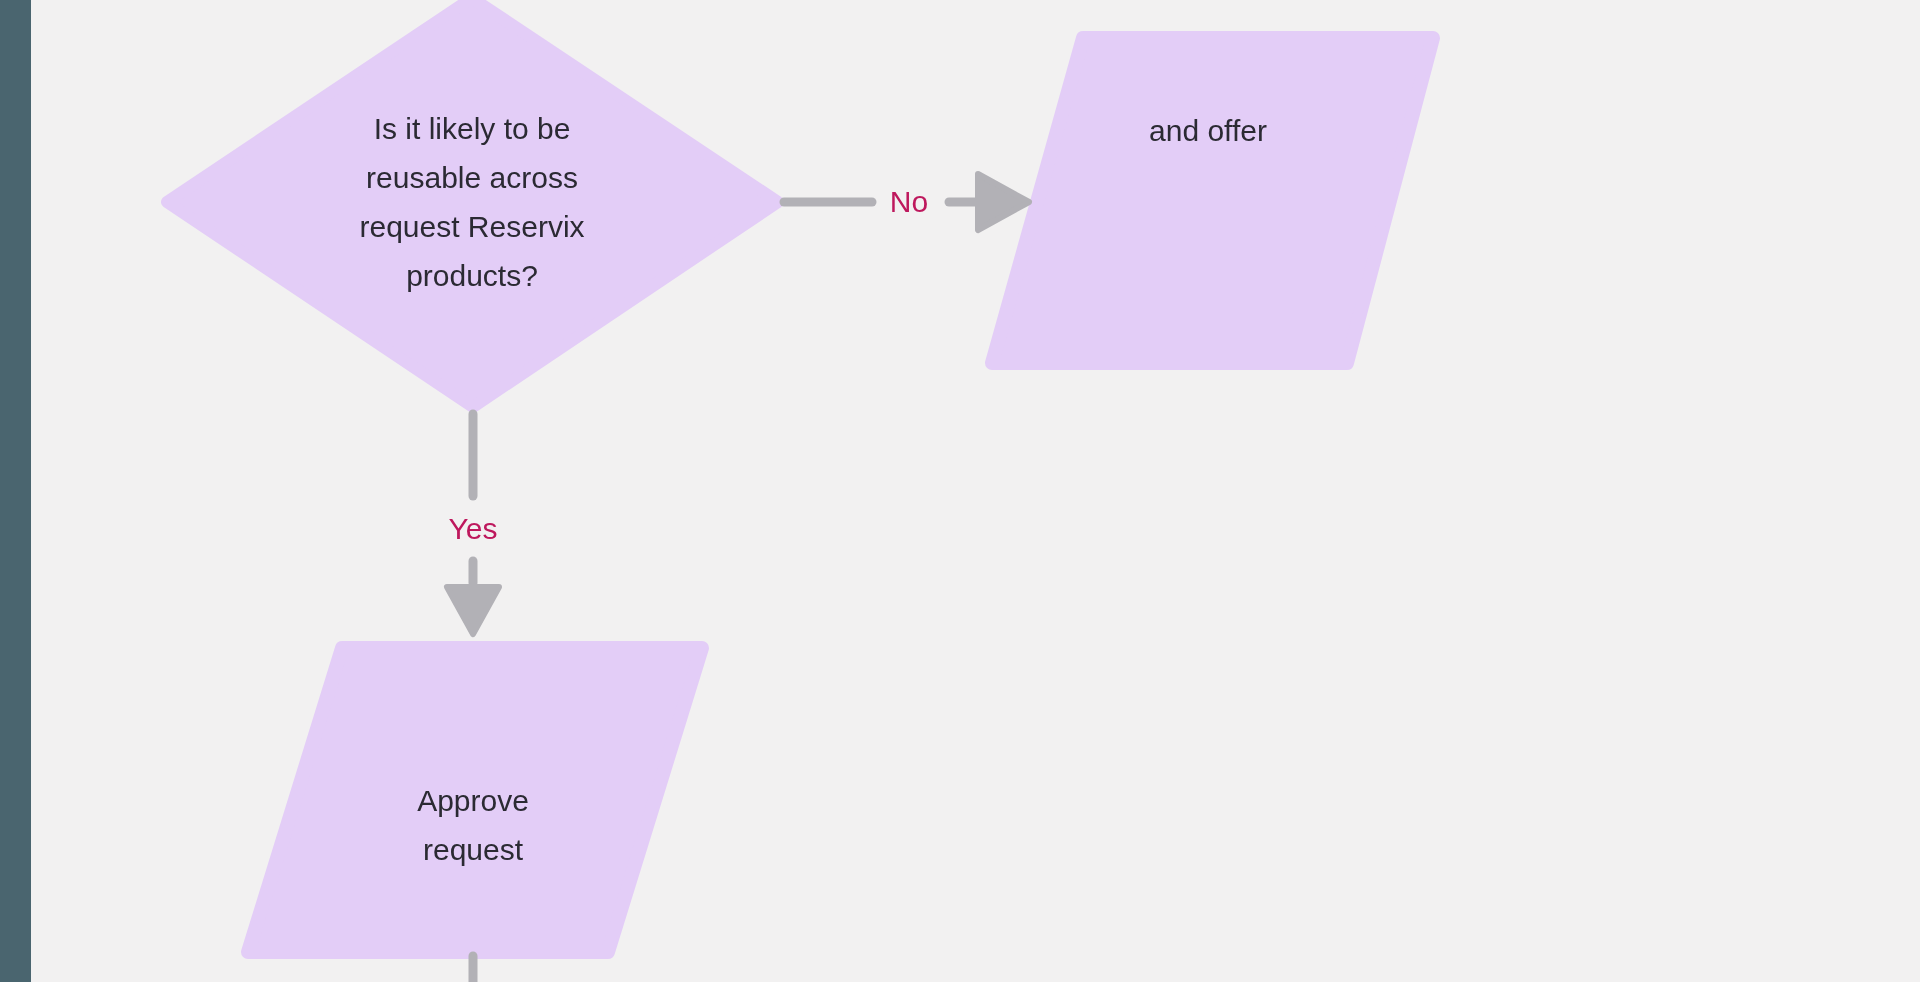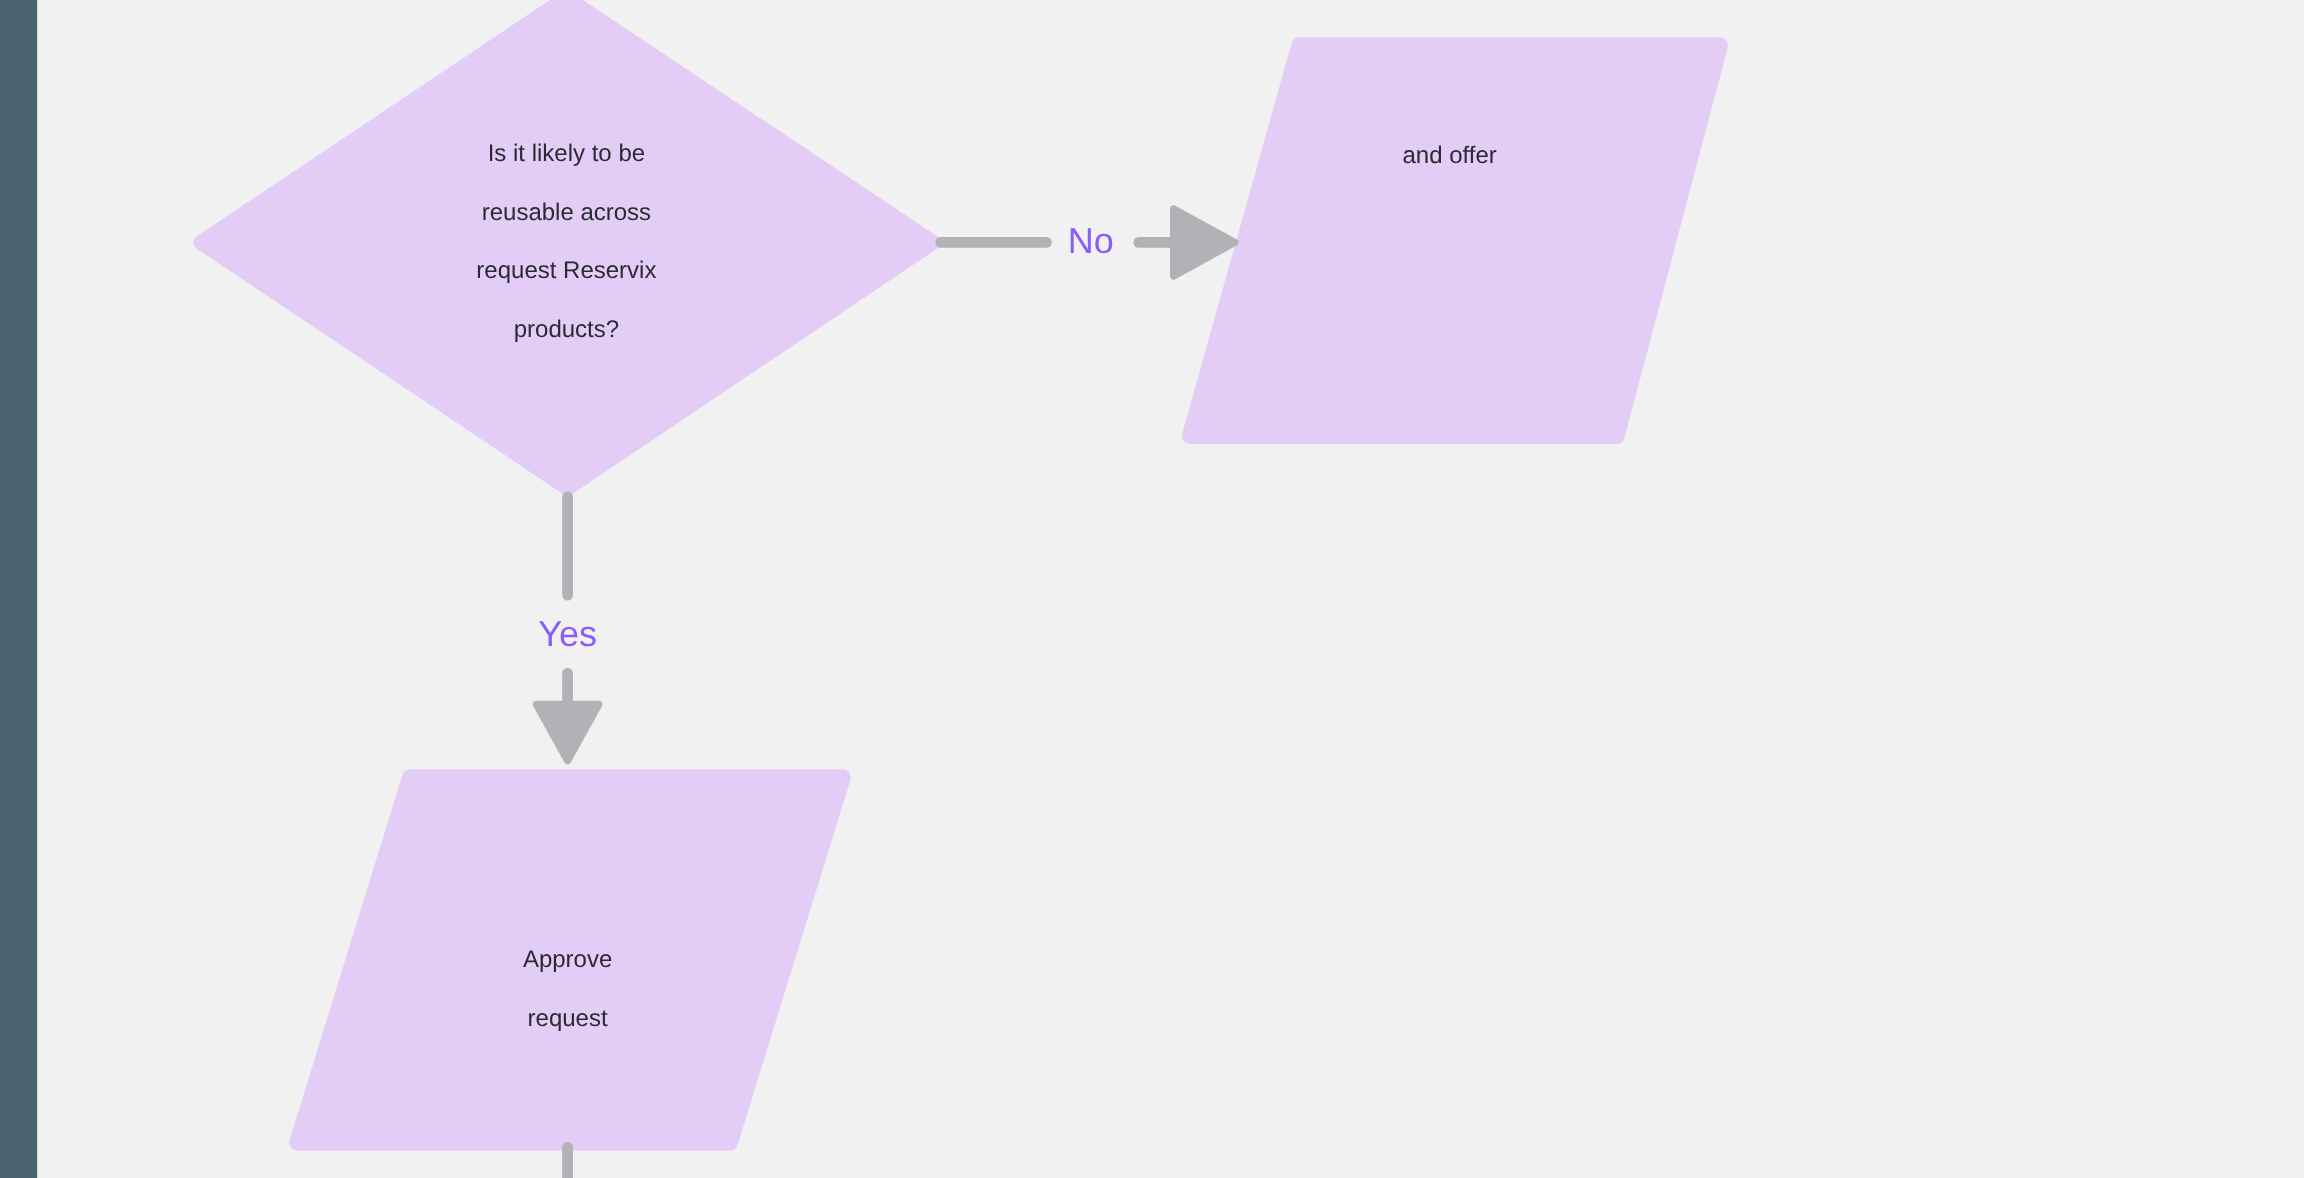--- a/index.html
+++ b/index.html
@@ -23,29 +23,29 @@
     width: 31px; height: 982px;
   }
   svg.diagram {
     position: absolute;
     left: 0; top: 0;
     display: block;
   }
   .label {
     position: absolute;
     color: #2b2a33;
-    font-size: 20px;
+    font-size: 30px;
     line-height: 49px;
     text-align: center;
     white-space: nowrap;
   }
   .label span { display: block; }
   .edge-label {
     position: absolute;
-    color: #8b5cf6;
+    color: #be185d;
     font-size: 30px;
     line-height: 49px;
     text-align: center;
     width: 100px;
   }
   .diamond-label  { left: 272px;  top: 104px;  width: 400px; }
   .decline-label  { left: 1008px; top: 106px;  width: 400px; }
   .approve-label  { left: 273px;  top: 752px;  width: 400px; margin-top: 24px; }
   .no-label       { left: 859px;  top: 177px; }
   .yes-label      { left: 423px;  top: 504px; }

